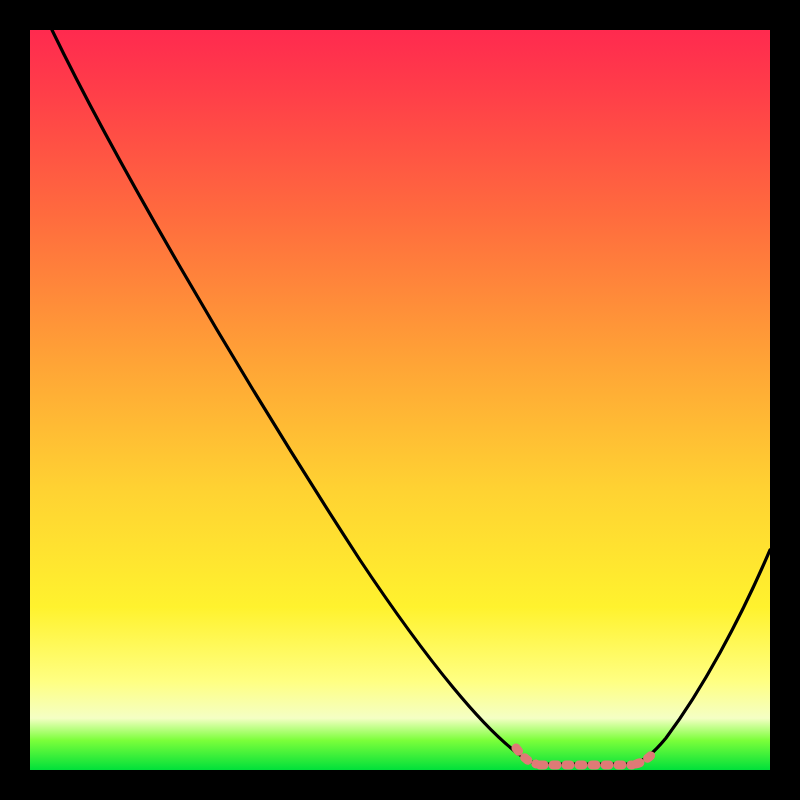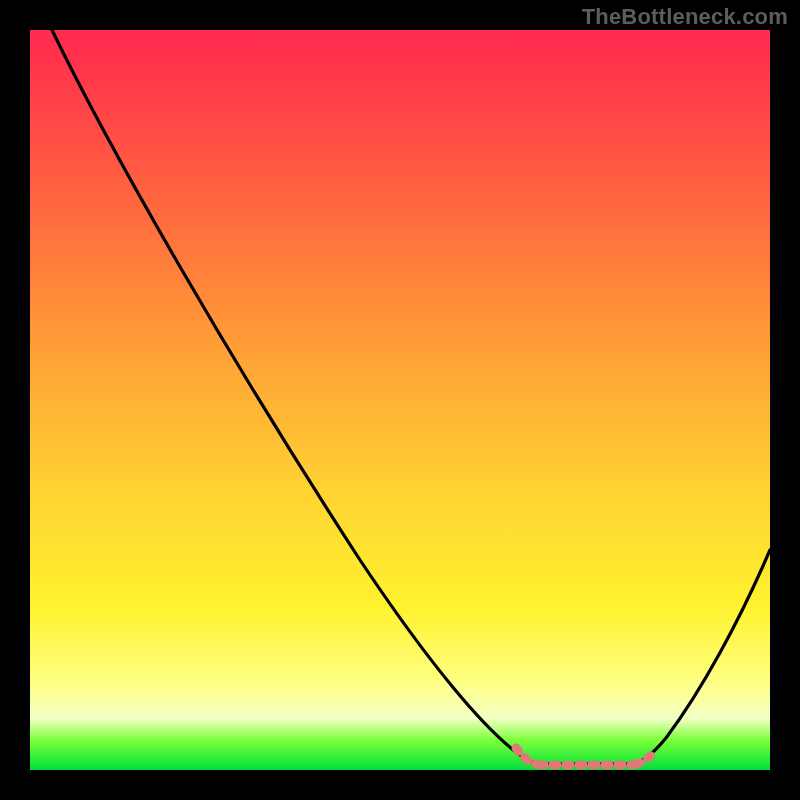--- a/index.html
+++ b/index.html
@@ -63,21 +63,20 @@
     width: 740px;
     height: 740px;
     z-index: 3;
   }
 </style>
 </head>
 <body>
 
 <div class="frame">
 
-  <div class="watermark">TheBottleneck.com</div>
 
   <div class="plot-area">
     <div class="gradient"></div>
 
     <svg class="curves" viewBox="0 0 740 740" preserveAspectRatio="none">
 
       <path d="M 22 0
                C 80 120, 200 330, 330 530
                C 400 635, 455 700, 490 725
                C 497 730, 503 733, 508 734

